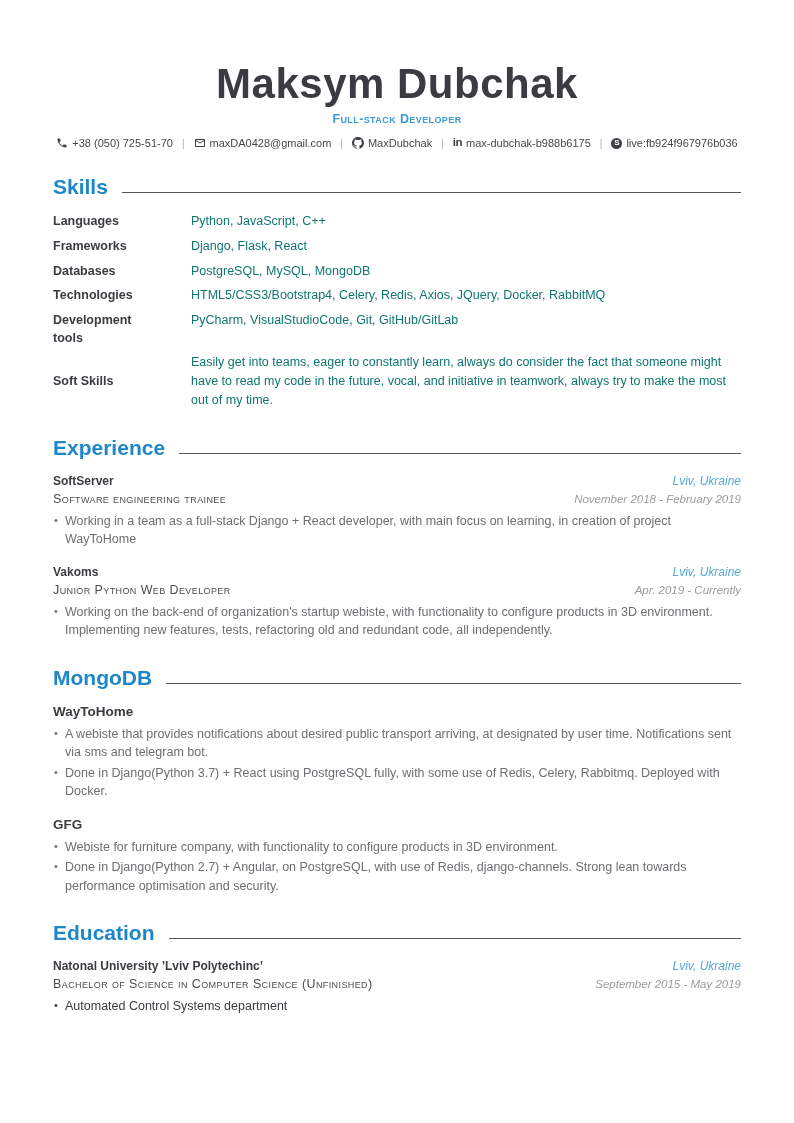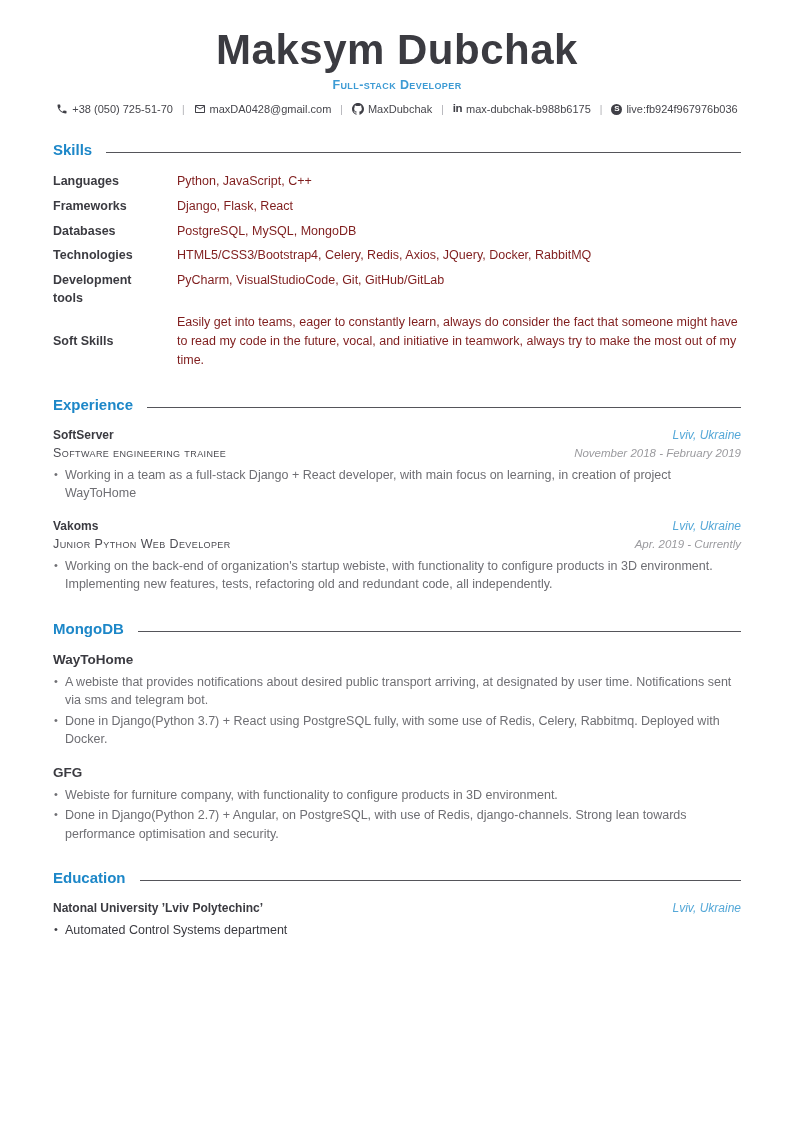--- a/index.html
+++ b/index.html
@@ -1,44 +1,44 @@
 <!DOCTYPE html>
 <html><head>
 <meta charset="utf-8">
 <style>
   html,body { margin:0; padding:0; background:#ffffff; }
   .page {
     width:794px; height:1123px; box-sizing:border-box;
-    padding:28px 53px 0 53px; background:#ffffff; overflow:hidden;
+    padding:62px 53px 0 53px; background:#ffffff; overflow:hidden;
     font-family:"Liberation Sans", sans-serif; color:#3f3f46;
   }
 
   
   .name { text-align:center; font-size:42px; font-weight:700; color:#3b3b41; line-height:1.05; letter-spacing:0.5px; }
   .subtitle { text-align:center; font-variant:small-caps; color:#3d9bd4; font-weight:700; font-size:12.5px; margin-top:6px; letter-spacing:0.4px; }
   .contact-row { display:flex; justify-content:center; align-items:center; gap:9px; margin-top:11px; font-size:11px; color:#46464c; }
   .contact-item { display:flex; align-items:center; gap:4px; white-space:nowrap;text-align:right; }
   .cicon { width:12px; height:12px; display:inline-block; flex:0 0 auto; }
   .cicon svg { display:block; width:100%; height:100%; fill:#3f3f46; }
   .in-glyph { font-weight:700; font-size:11.5px; letter-spacing:-0.5px; color:#3f3f46; line-height:1; }
   .skype-badge { width:11px; height:11px; border-radius:50%; background:#3f3f46; color:#fff; font-size:8px; font-weight:700; display:flex; align-items:center; justify-content:center; line-height:1; }
   .sep { color:#adadb2; font-size:10px; }
 
   
   .section { margin-top:27px; }
   .section-head { display:flex; align-items:flex-end; }
-  .section-title { font-size:15px; font-weight:700; color:#1d87c8; line-height:1; }
+  .section-title { font-size:21px; font-weight:700; color:#1d87c8; line-height:1; }
   .section-rule { flex:1; border-bottom:1.5px solid #55555a; margin-left:14px; margin-bottom:4px; }
 
   
   .skills-grid { margin-top:15px; }
   .skill-row { display:grid; grid-template-columns:111px 1fr; column-gap:13px; margin-bottom:6px; }
   .skill-row.center { align-items:center; }
   .skill-label { text-align:left; font-weight:700; font-size:12.5px; color:#3b3b41; line-height:1.45; }
-  .skill-value { font-size:12.5px; color:#7f1d1d; line-height:1.5; }
+  .skill-value { font-size:12.5px; color:#0f766e; line-height:1.5;margin-left:14px; }
 
   
   .entry { margin-top:16px; }
   .entry-line1 { display:flex; justify-content:space-between; align-items:baseline; }
   .company { font-size:12px; font-weight:700; color:#3b3b41; }
   .location { font-size:12px; font-style:italic; color:#55a8d8; }
   .entry-line2 { display:flex; justify-content:space-between; align-items:baseline; margin-top:4px; }
   .role { font-variant:small-caps; font-size:12.5px; color:#4c4c52; letter-spacing:0.4px; }
   .dates { font-size:11.5px; font-style:italic; color:#9b9b9f; }
 
@@ -198,19 +198,23 @@
     <div class="section-head">
       <span class="section-title">Education</span>
       <span class="section-rule"></span>
     </div>
 
     <div class="entry">
       <div class="entry-line1">
         <span class="company">Natonal University ’Lviv Polytechinc’</span>
         <span class="location">Lviv, Ukraine</span>
       </div>
+      <div class="entry-line2">
+        <span class="role">Bachelor of Science in Computer Science (Unfinished)</span>
+        <span class="dates">September 2015 - May 2019</span>
+      </div>
       <ul class="bullets bold">
         <li>Automated Control Systems department</li>
       </ul>
     </div>
   </div>
 
 </div>
 
 </body></html>

